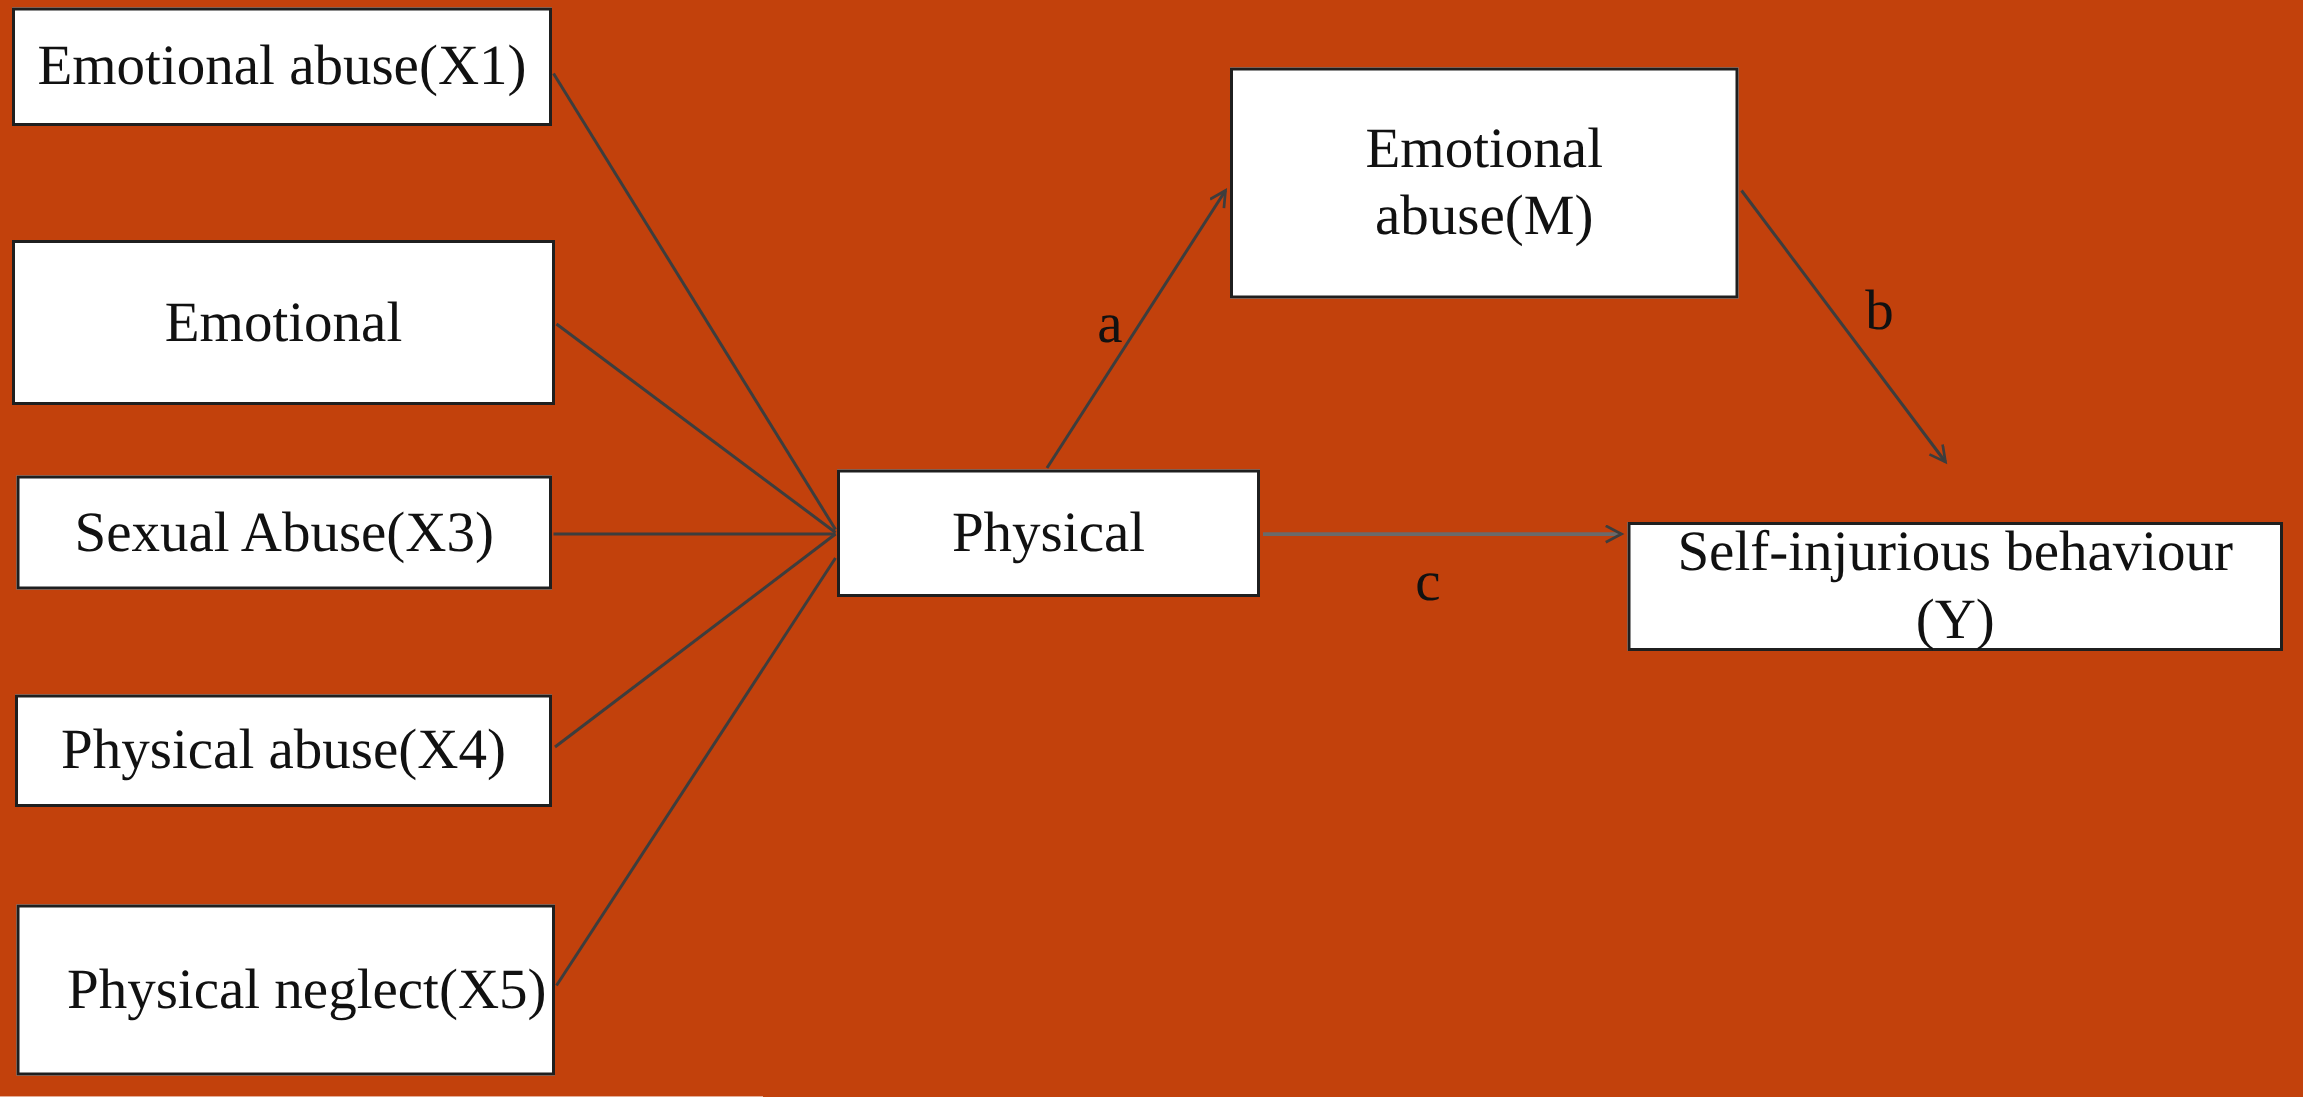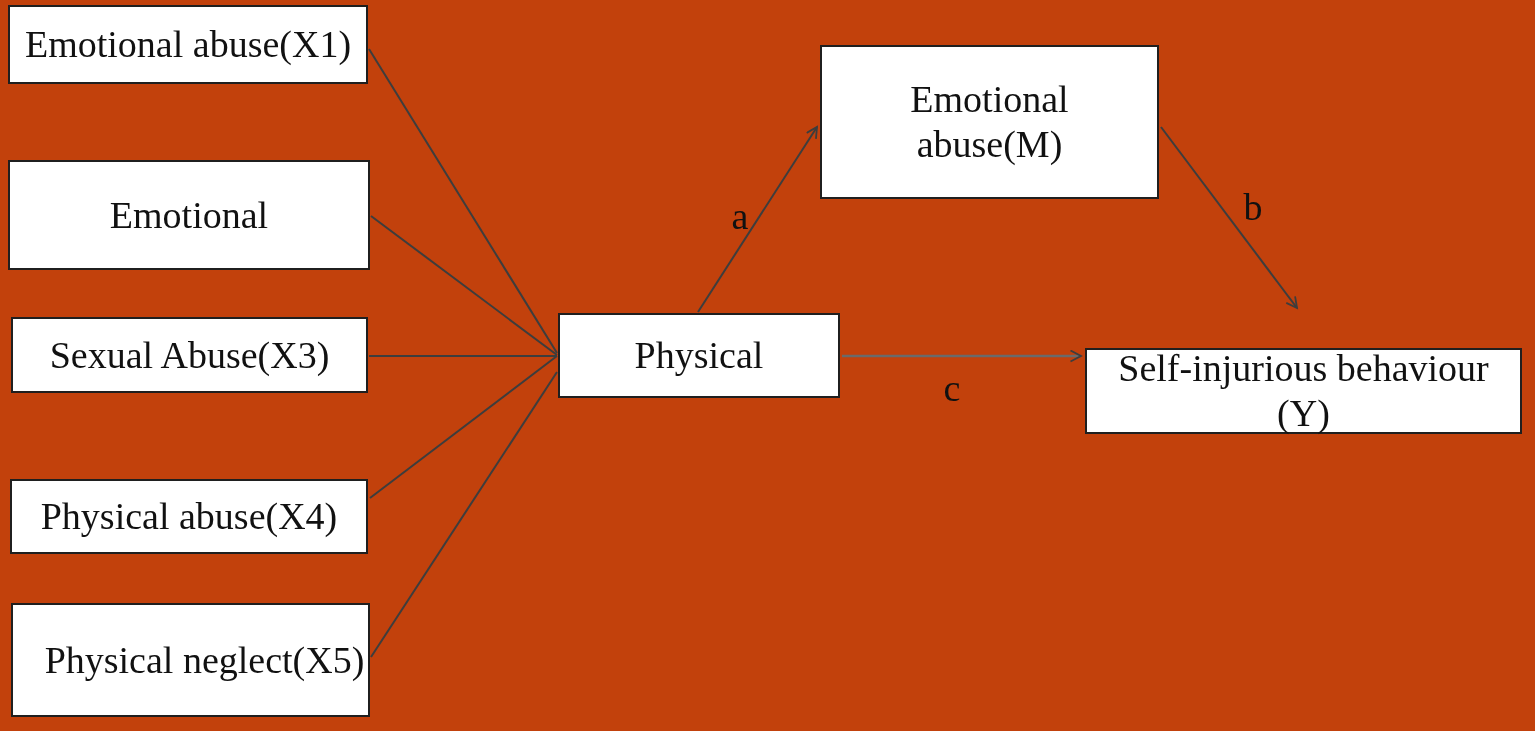--- a/index.html
+++ b/index.html
@@ -40,21 +40,21 @@
   .path-label {
     position: absolute;
     font-size: 38px;
     transform: translate(-50%, -50%);
     line-height: 1;
   }
   
   .b-x1 { left: 8px;    top: 5px;   width: 360px; height: 79px;  }
   .b-x2 { left: 8px;    top: 160px; width: 362px; height: 110px; }
   .b-x3 { left: 11px;   top: 317px; width: 357px; height: 76px;  }
-  .b-x4 { left: 10px;   top: 463px; width: 358px; height: 75px; margin-top: 16px;  }
+  .b-x4 { left: 10px;   top: 463px; width: 358px; height: 75px;  }
   .b-x5 { left: 11px;   top: 603px; width: 359px; height: 114px; padding-left: 28px; }
   .b-x  { left: 558px;  top: 313px; width: 282px; height: 85px;  }
   .b-m  { left: 820px;  top: 45px;  width: 339px; height: 154px; }
   .b-y  { left: 1085px; top: 312px; width: 437px; height: 86px; margin-top: 36px;  }
   .l-a { left: 740px;  top: 216px; }
   .l-b { left: 1253px; top: 207px; }
   .l-c { left: 952px;  top: 388px; }
 </style>
 </head>
 <body>

